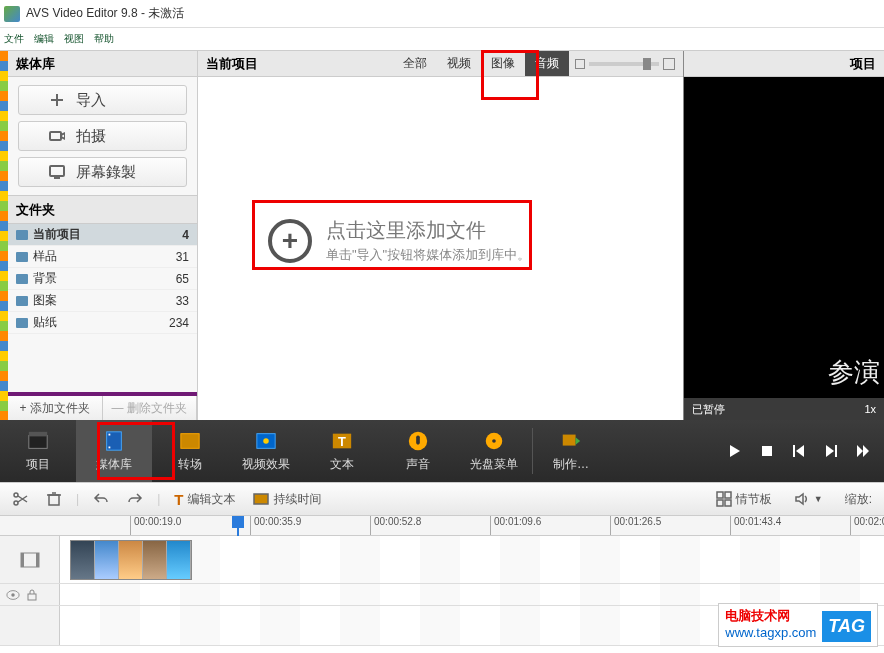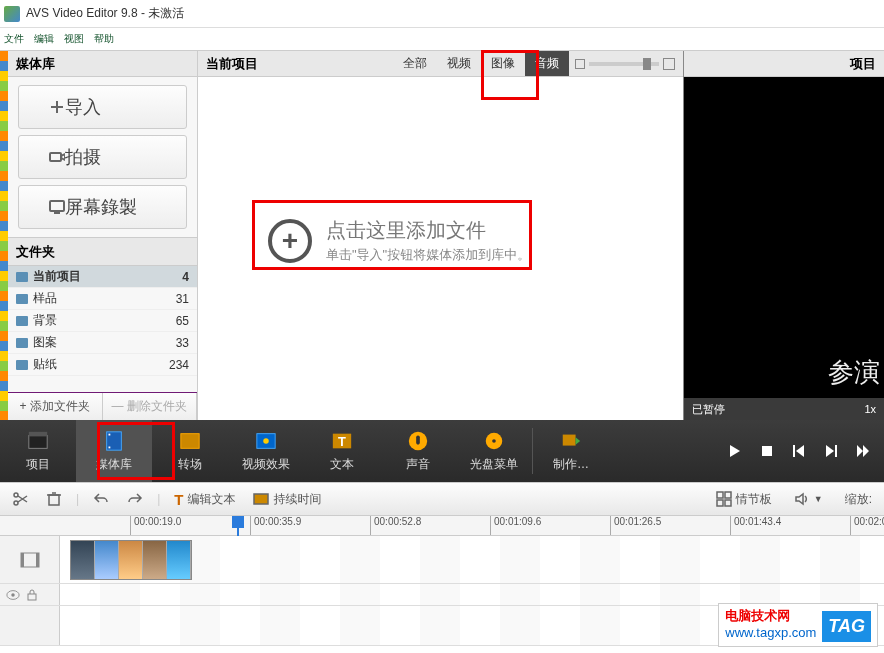--- a/index.html
+++ b/index.html
@@ -10,29 +10,29 @@
 .titlebar .title { font-size: 12px; color: #333; }
 
 .menubar { height: 22px; display: flex; align-items: center; padding: 0 4px; background: #fff; }
 .menubar span { margin-right: 10px; font-size: 10px; color: #14532d; cursor: default; }
 
 .toolbar-row { display: flex; height: 370px; border-top: 1px solid #ccc; }
 .left-edge { width: 8px; background: repeating-linear-gradient(180deg,#f80 0 10px,#48c 10px 20px,#fc0 20px 30px,#8c4 30px 40px); }
 .media-panel { width: 190px; background: #f7f7f7; display: flex; flex-direction: column; border-right: 1px solid #ccc; }
 .panel-header { height: 26px; background: #e8e8e8; border-bottom: 1px solid #ccc; display: flex; align-items: center; padding: 0 8px; font-weight: bold; font-size: 13px; }
 .media-buttons { padding: 8px 10px; display: flex; flex-direction: column; gap: 6px; }
-.media-btn { height: 44px; background: linear-gradient(#fdfdfd,#eee); border: 1px solid #ccc; border-radius: 3px; display: flex; align-items: center; padding: 0 30px; gap: 0; font-size: 18px; color: #444; cursor: pointer; }
+.media-btn { height: 30px; background: linear-gradient(#fdfdfd,#eee); border: 1px solid #ccc; border-radius: 3px; display: flex; align-items: center; padding: 0 30px; gap: 11px; font-size: 15px; color: #444; cursor: pointer; }
 .media-btn svg { width: 16px; height: 16px; stroke: #666; fill: none; stroke-width: 2; }
 .folders-header { height: 29px; background: #e8e8e8; border-top: 1px solid #ccc; border-bottom: 1px solid #ccc; display: flex; align-items: center; padding: 0 8px; font-weight: bold; font-size: 13px; }
 .folder-list { flex: 1; overflow: auto; }
 .folder-item { height: 22px; display: flex; align-items: center; justify-content: space-between; padding: 0 8px; font-size: 12px; color: #333; border-bottom: 1px solid #eee; }
 .folder-item.selected { background: #d1d9dd; font-weight: bold; }
 .folder-item .ficon { width: 12px; height: 10px; background:#5a8fb5; margin-right:5px; display:inline-block; border-radius:1px;}
 .folder-item .lbl{display:flex;align-items:center;}
-.folder-toolbar { height: 28px; border-top: 1px solid #701a75; display: flex; }
+.folder-toolbar { height: 28px; border-top: 4px solid #701a75; display: flex; }
 .folder-tb-btn { flex: 1; display: flex; align-items: center; justify-content: center; font-size: 12px; border-right: 1px solid #ccc; background: linear-gradient(#fdfdfd,#eee); color:#555; }
 .folder-tb-btn.disabled { color: #aaa; }
 
 .center-panel { flex: 1; display: flex; flex-direction: column; border-right: 1px solid #888; }
 .center-header { height: 26px; background: #e8e8e8; border-bottom: 1px solid #ccc; display: flex; align-items: center; padding: 0 8px; font-weight: bold; font-size: 13px; }
 .center-header .tabs { margin-left: auto; display: flex; align-items: center; gap: 0; justify-content: center; }
 .ctab { padding: 4px 10px; font-size: 12px; color: #333; font-weight: normal; cursor: default; }
 .ctab.active { background: #4a4a4a; color: #fff; }
 .zoom-slider { display:flex; align-items:center; gap:4px; margin-left:6px;}
 .zoom-slider .sq{width:10px;height:10px;border:1px solid #888;}

